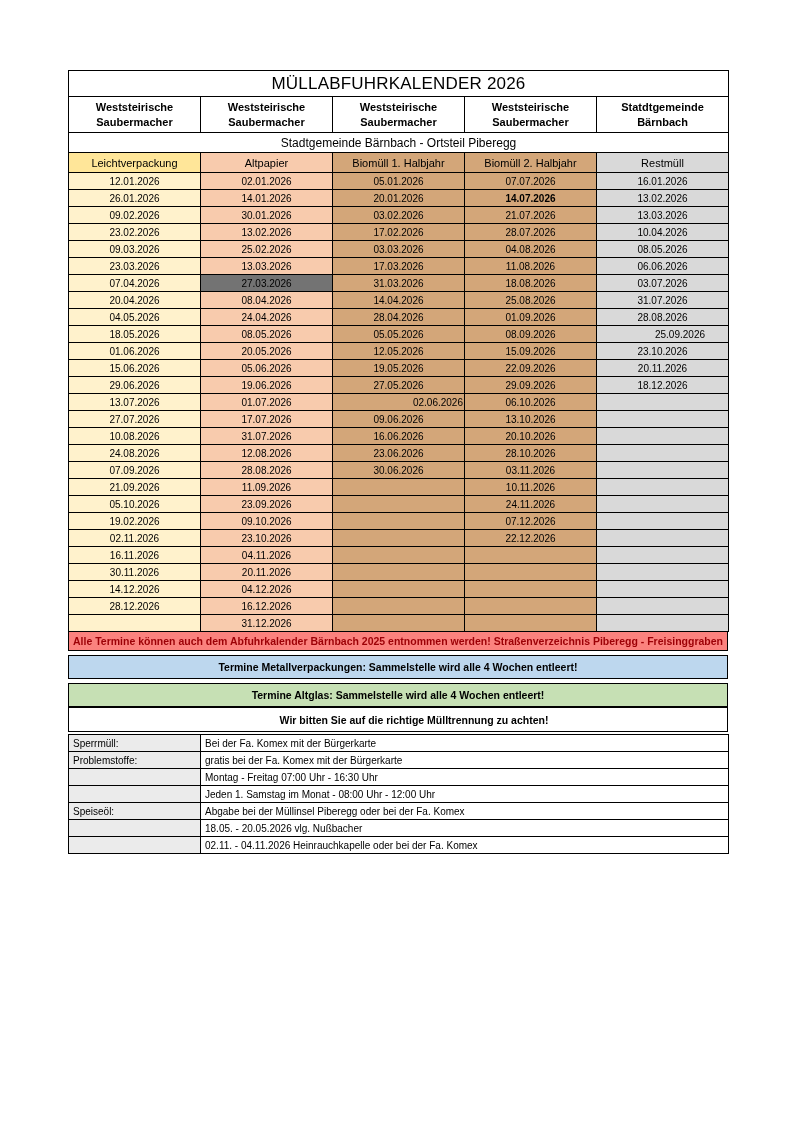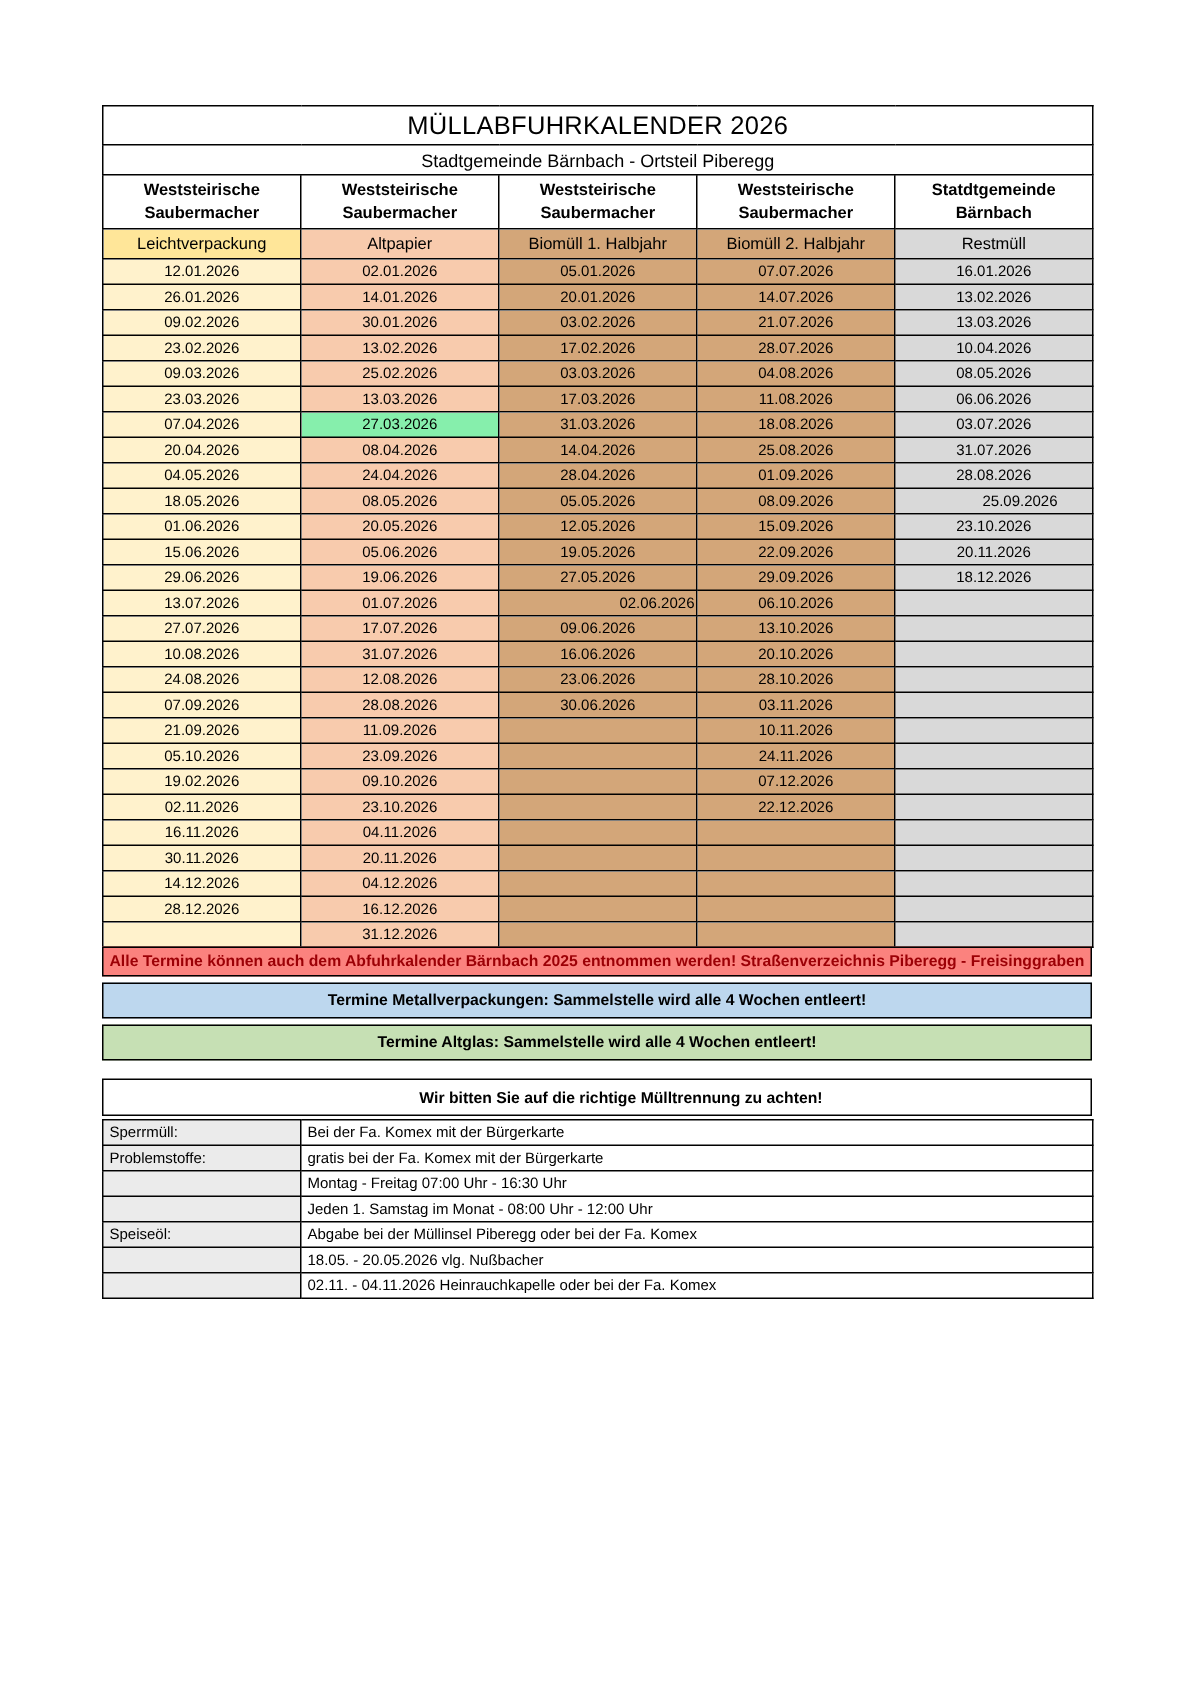--- a/index.html
+++ b/index.html
@@ -32,21 +32,21 @@
     display: flex;
     align-items: center;
     justify-content: center;
     text-align: center;
     font-weight: bold;
     font-size: 10.5px;
   }
   .banner-red   { height: 20px; margin-top: -1px; }
   .banner-blue  { height: 24px; margin-top: 4px; }
   .banner-green { height: 24px; margin-top: 4px; }
-  .banner-white { height: 25px; margin-top: 12px; background: #ffffff; padding-left: 32px; }
+  .banner-white { height: 25px; margin-top: 0; background: #ffffff; padding-left: 32px; }
   .info-table { margin-top: 2px; }
   .info-table td { height: 17px; font-size: 10px; text-align: left; padding: 0 0 0 4px; white-space: nowrap; }
   .info-label { width: 131px; background: #EBEBEB; }
   .info-value { width: 527px; background: #ffffff; }
 </style>
 </head>
 <body>
 
 <div class="page">
   <div class="content">
@@ -57,28 +57,28 @@
           <col style="width:132px">
           <col style="width:132px">
           <col style="width:132px">
           <col style="width:132px">
       </colgroup>
       <tbody>
         <tr>
           <td colspan="5" class="title-cell">MÜLLABFUHRKALENDER 2026</td>
         </tr>
         <tr>
-          <td colspan="5" class="subtitle-cell">Stadtgemeinde Bärnbach - Ortsteil Piberegg</td>
-        </tr>
-        <tr>
           <td class="org-cell">Weststeirische Saubermacher</td>
           <td class="org-cell">Weststeirische Saubermacher</td>
           <td class="org-cell">Weststeirische Saubermacher</td>
           <td class="org-cell">Weststeirische Saubermacher</td>
           <td class="org-cell">Statdtgemeinde Bärnbach</td>
+        </tr>
+        <tr>
+          <td colspan="5" class="subtitle-cell">Stadtgemeinde Bärnbach - Ortsteil Piberegg</td>
         </tr>
         <tr>
           <td class="cat-cell" style="background: rgb(255, 230, 153);">Leichtverpackung</td>
           <td class="cat-cell" style="background: rgb(248, 203, 173);">Altpapier</td>
           <td class="cat-cell" style="background: rgb(211, 166, 121);">Biomüll 1. Halbjahr</td>
           <td class="cat-cell" style="background: rgb(211, 166, 121);">Biomüll 2. Halbjahr</td>
           <td class="cat-cell" style="background: rgb(217, 217, 217);">Restmüll</td>
         </tr>
       </tbody>
       <tbody>
@@ -86,21 +86,21 @@
             <td style="background: rgb(255, 242, 204);">12.01.2026</td>
             <td style="background: rgb(248, 203, 173);">02.01.2026</td>
             <td style="background: rgb(211, 166, 121);">05.01.2026</td>
             <td style="background: rgb(211, 166, 121);">07.07.2026</td>
             <td style="background: rgb(217, 217, 217);">16.01.2026</td>
           </tr>
           <tr class="date-row">
             <td style="background: rgb(255, 242, 204);">26.01.2026</td>
             <td style="background: rgb(248, 203, 173);">14.01.2026</td>
             <td style="background: rgb(211, 166, 121);">20.01.2026</td>
-            <td style="background: rgb(211, 166, 121);">14.07.2026</td>
+            <td style="background: rgb(211, 166, 121); font-weight: bold;">14.07.2026</td>
             <td style="background: rgb(217, 217, 217);">13.02.2026</td>
           </tr>
           <tr class="date-row">
             <td style="background: rgb(255, 242, 204);">09.02.2026</td>
             <td style="background: rgb(248, 203, 173);">30.01.2026</td>
             <td style="background: rgb(211, 166, 121);">03.02.2026</td>
             <td style="background: rgb(211, 166, 121);">21.07.2026</td>
             <td style="background: rgb(217, 217, 217);">13.03.2026</td>
           </tr>
           <tr class="date-row">
@@ -119,21 +119,21 @@
           </tr>
           <tr class="date-row">
             <td style="background: rgb(255, 242, 204);">23.03.2026</td>
             <td style="background: rgb(248, 203, 173);">13.03.2026</td>
             <td style="background: rgb(211, 166, 121);">17.03.2026</td>
             <td style="background: rgb(211, 166, 121);">11.08.2026</td>
             <td style="background: rgb(217, 217, 217);">06.06.2026</td>
           </tr>
           <tr class="date-row">
             <td style="background: rgb(255, 242, 204);">07.04.2026</td>
-            <td style="background: #86efac;">27.03.2026</td>
+            <td style="background: #737373;">27.03.2026</td>
             <td style="background: rgb(211, 166, 121);">31.03.2026</td>
             <td style="background: rgb(211, 166, 121);">18.08.2026</td>
             <td style="background: rgb(217, 217, 217);">03.07.2026</td>
           </tr>
           <tr class="date-row">
             <td style="background: rgb(255, 242, 204);">20.04.2026</td>
             <td style="background: rgb(248, 203, 173);">08.04.2026</td>
             <td style="background: rgb(211, 166, 121);">14.04.2026</td>
             <td style="background: rgb(211, 166, 121);">25.08.2026</td>
             <td style="background: rgb(217, 217, 217);">31.07.2026</td>

